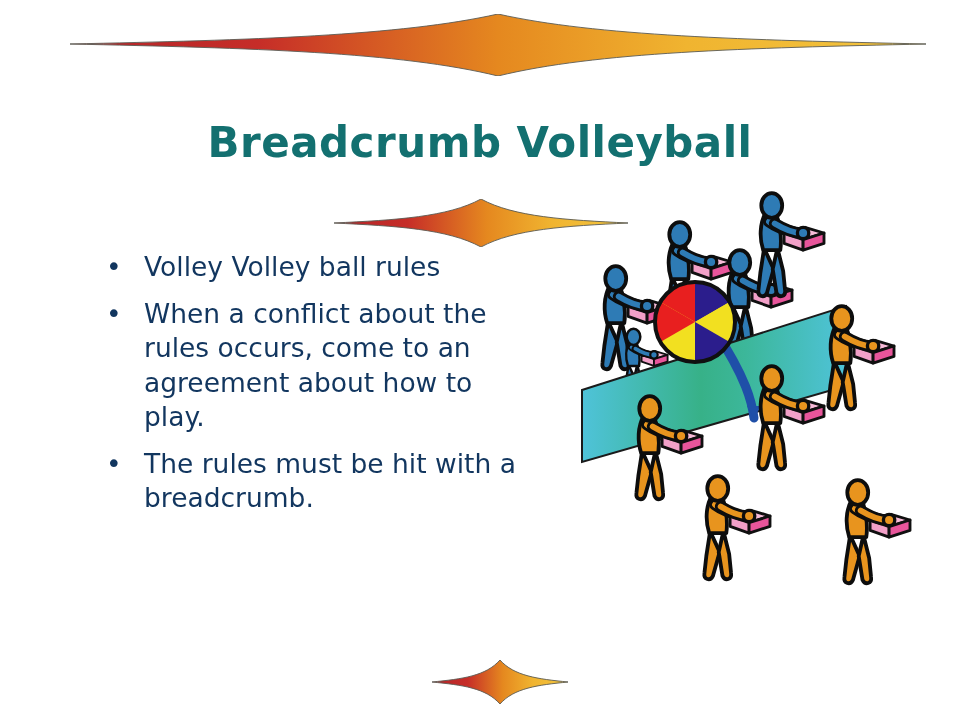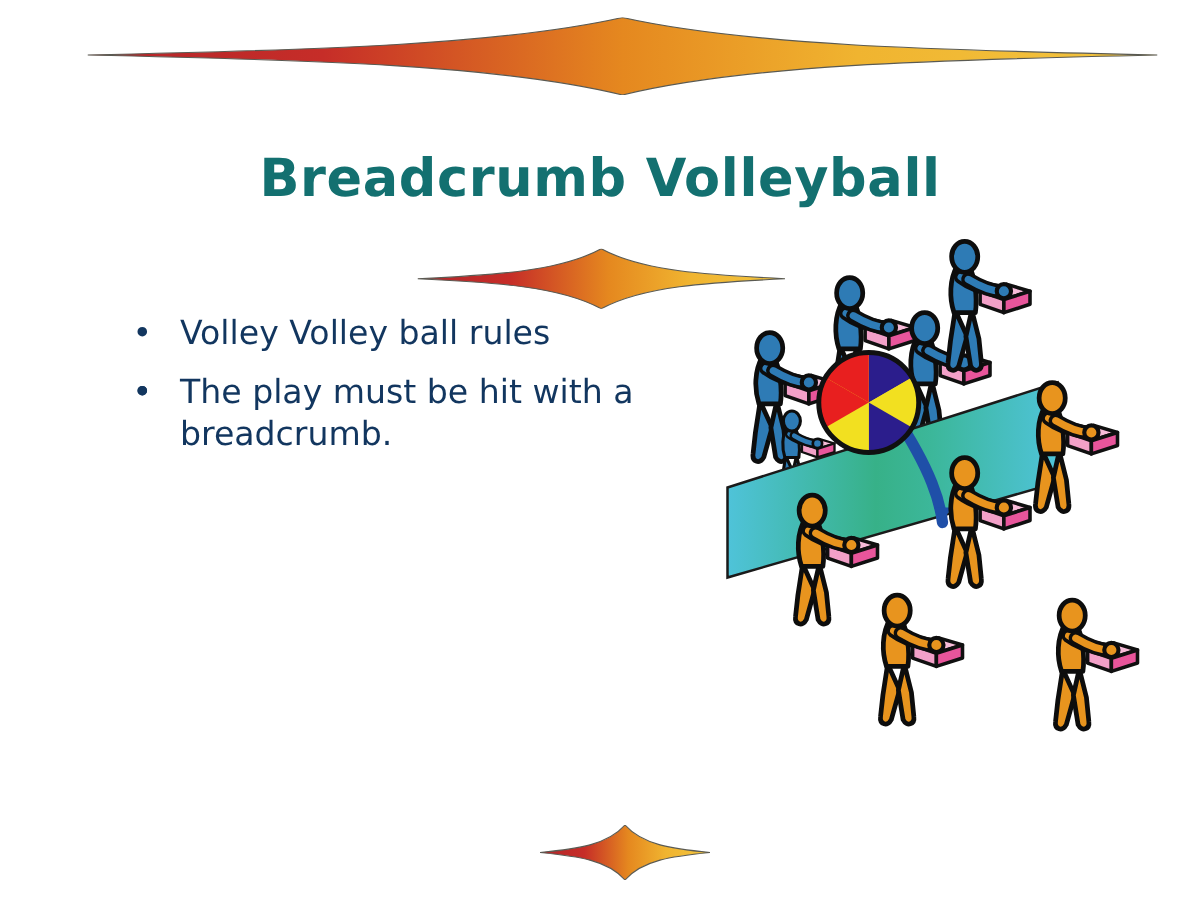--- a/index.html
+++ b/index.html
@@ -121,24 +121,25 @@
     </svg>
   </div>
 
   <ul id="bullet-list">
     <li class="bullet-item">
       <span class="bullet-marker">•</span>
       <span>Volley Volley ball rules</span>
     </li>
     <li class="bullet-item">
       <span class="bullet-marker">•</span>
+      <span>When a conflict about the rules occurs, come to an agreement about how to play.</span>
     </li>
     <li class="bullet-item">
       <span class="bullet-marker">•</span>
-      <span>The play must be hit with a breadcrumb.</span>
+      <span>The rules must be hit with a breadcrumb.</span>
     </li>
   </ul>
 
   <div id="volleyball-illustration">
     <svg viewBox="0 0 390 420" aria-hidden="true">
       <defs>
         <linearGradient id="netGrad" x1="0" y1="0" x2="1" y2="0">
           <stop offset="0%" stop-color="#4FC3D9"></stop>
           <stop offset="45%" stop-color="#37B188"></stop>
           <stop offset="62%" stop-color="#3CB79A"></stop>

